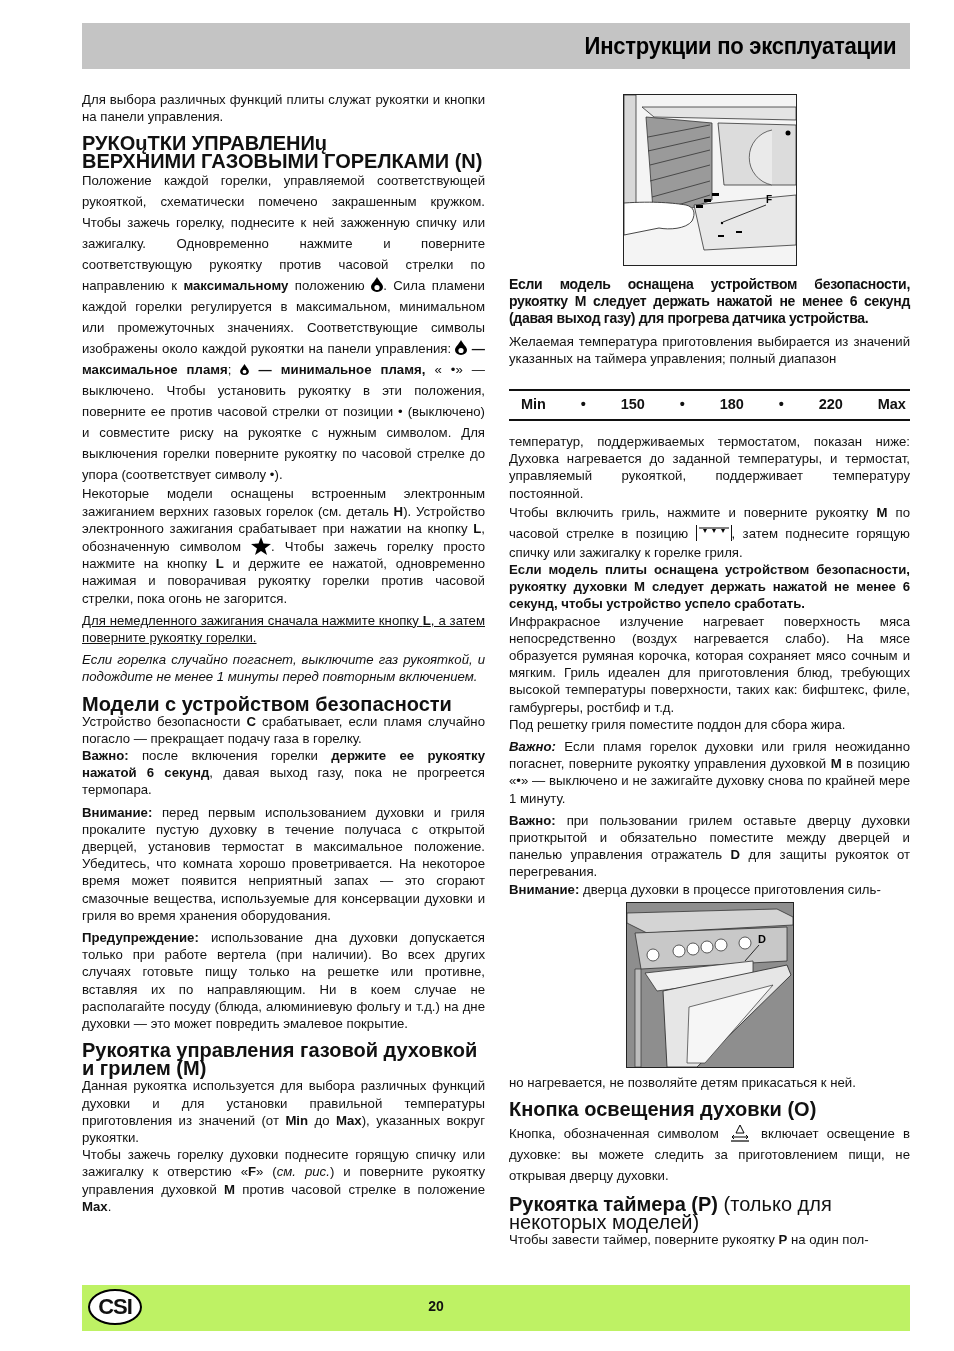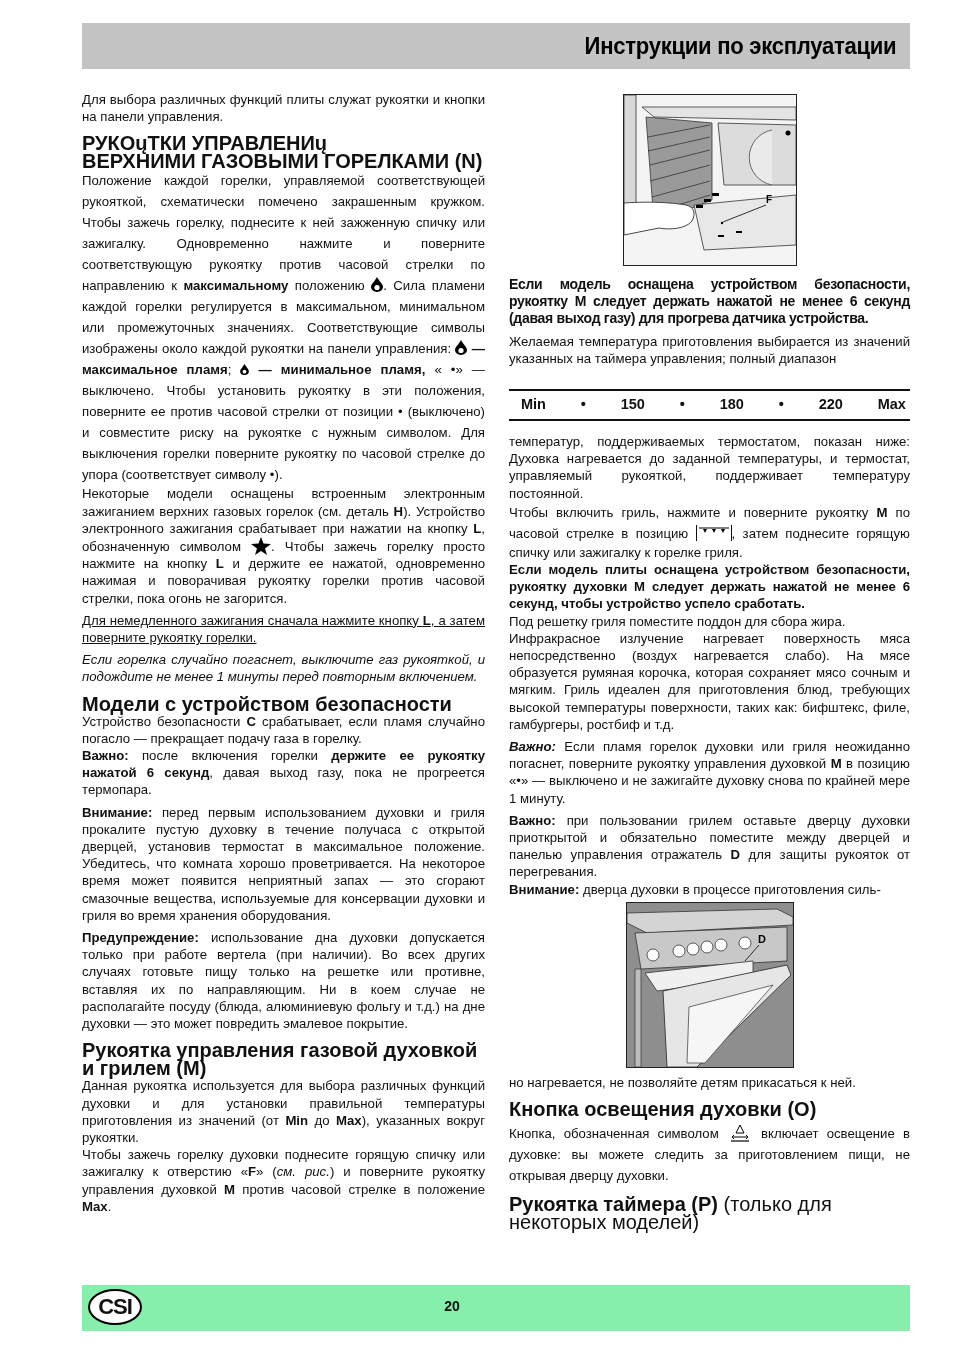--- a/index.html
+++ b/index.html
@@ -24,25 +24,25 @@
   .star { display: inline-block; width: 20px; height: 18px; vertical-align: -4px; }
   .grill-sym { display: inline-block; width: 34px; height: 16px; vertical-align: -3px;
                border-left: 1px solid #111; border-right: 1px solid #111; }
   .lamp-sym { display: inline-block; width: 26px; height: 20px; vertical-align: -5px; }
   .tall { line-height: 21px; }
   .fig1 { width: 172px; height: 170px; margin: 3px auto 10px; border: 1px solid #222; background: #f2f2f2; }
   .fig2 { width: 166px; height: 164px; margin: 4px auto 6px; border: 1px solid #222; background: #f2f2f2; }
   .temp-scale { margin: 22px 0 12px; border-top: 2px solid #111; border-bottom: 2px solid #111;
                 height: 28px; display: flex; align-items: center; justify-content: space-between;
                 padding: 0 4px 0 12px; font-weight: bold; font-size: 14.5px; }
-  .footer-bar { position: absolute; left: 82px; top: 1285px; width: 828px; height: 46px; background: #86efac; }
+  .footer-bar { position: absolute; left: 82px; top: 1285px; width: 828px; height: 46px; background: #bef264; }
   .logo { position: absolute; left: 6px; top: 4px; width: 54px; height: 36px; border: 2px solid #000;
           border-radius: 50%; background: #fff; display: flex; align-items: center; justify-content: center;
           font-weight: bold; font-size: 22px; letter-spacing: -1px; box-sizing: border-box; }
-  .page-num { position: absolute; left: 0; width: 708px; top: 13px; text-align: center; font-weight: bold; font-size: 14px; padding-left: 16px; }
+  .page-num { position: absolute; left: 0; width: 708px; top: 13px; text-align: center; font-weight: bold; font-size: 14px; }
 </style>
 </head>
 <body>
 
 <div class="header-bar">
   <div class="header-title">Инструкции по эксплуатации</div>
 </div>
 
 <div class="col col-left">
   <p>Для выбора различных функций плиты служат рукоятки и кнопки на панели управления.</p>
@@ -175,22 +175,22 @@
     <b>M</b>
     <span class="tall">по часовой стрелке в позицию</span>
     <svg class="grill-sym" viewBox="0 0 34 16">
         <line x1="2" y1="3" x2="32" y2="3" stroke="#000" stroke-width="1"></line>
         <polygon points="6,4 10,4 8,8" fill="#000"></polygon>
         <polygon points="15,4 19,4 17,8" fill="#000"></polygon>
         <polygon points="24,4 28,4 26,8" fill="#000"></polygon>
       </svg><span>, затем поднесите горящую спичку или зажигалку к горелке гриля.</span>
   </p>
   <p style="font-weight:bold;">Если модель плиты оснащена устройством безопасности, рукоятку духовки M следует держать нажатой не менее 6 секунд, чтобы устройство успело сработать.</p>
+  <p>Инфракрасное излучение нагревает поверхность мяса непосредственно (воздух нагревается слабо). На мясе образуется румяная корочка, которая сохраняет мясо сочным и мягким. Гриль идеален для приготовления блюд, требующих высокой температуры поверхности, таких как: бифштекс, филе, гамбургеры, ростбиф и т.д.</p>
   <p>Под решетку гриля поместите поддон для сбора жира.</p>
-  <p>Инфракрасное излучение нагревает поверхность мяса непосредственно (воздух нагревается слабо). На мясе образуется румяная корочка, которая сохраняет мясо сочным и мягким. Гриль идеален для приготовления блюд, требующих высокой температуры поверхности, таких как: бифштекс, филе, гамбургеры, ростбиф и т.д.</p>
   <p class="gap">
     <b><i>Важно:</i></b>
     <span>Если пламя горелок духовки или гриля неожиданно погаснет, поверните рукоятку управления духовкой</span>
     <b>M</b>
     <span>в позицию «•» — выключено и не зажигайте духовку снова по крайней мере 1 минуту.</span>
   </p>
   <p class="gap">
     <b>Важно:</b>
     <span>при пользовании грилем оставьте дверцу духовки приоткрытой и обязательно поместите между дверцей и панелью управления отражатель</span>
     <b>D</b>
@@ -232,18 +232,23 @@
         <path d="M7 12 L5 14 L7 16 M19 12 L21 14 L19 16" fill="none" stroke="#000" stroke-width="1"></path>
         <line x1="4" y1="18" x2="22" y2="18" stroke="#000" stroke-width="1.2"></line>
       </svg>
     <span>включает освещение в духовке: вы можете следить за приготовлением пищи, не открывая дверцу духовки.</span>
   </p>
 
   <h3 class="h3-gap">
     <span>Рукоятка таймера (P)</span>
     <span style="font-weight:normal;">(только для некоторых моделей)</span>
   </h3>
+  <p>
+    <span>Чтобы завести таймер, поверните рукоятку</span>
+    <b>P</b>
+    <span>на один пол-</span>
+  </p>
 </div>
 
 <div class="footer-bar">
   <div class="logo">CSI</div>
   <div class="page-num">20</div>
 </div>
 
 </body></html>

